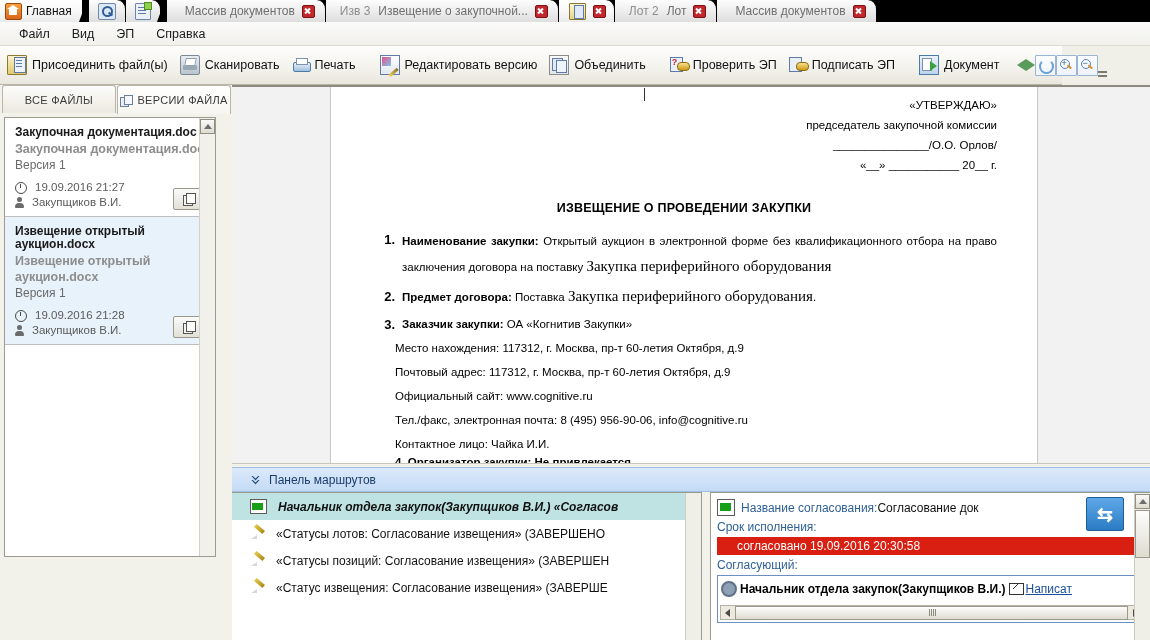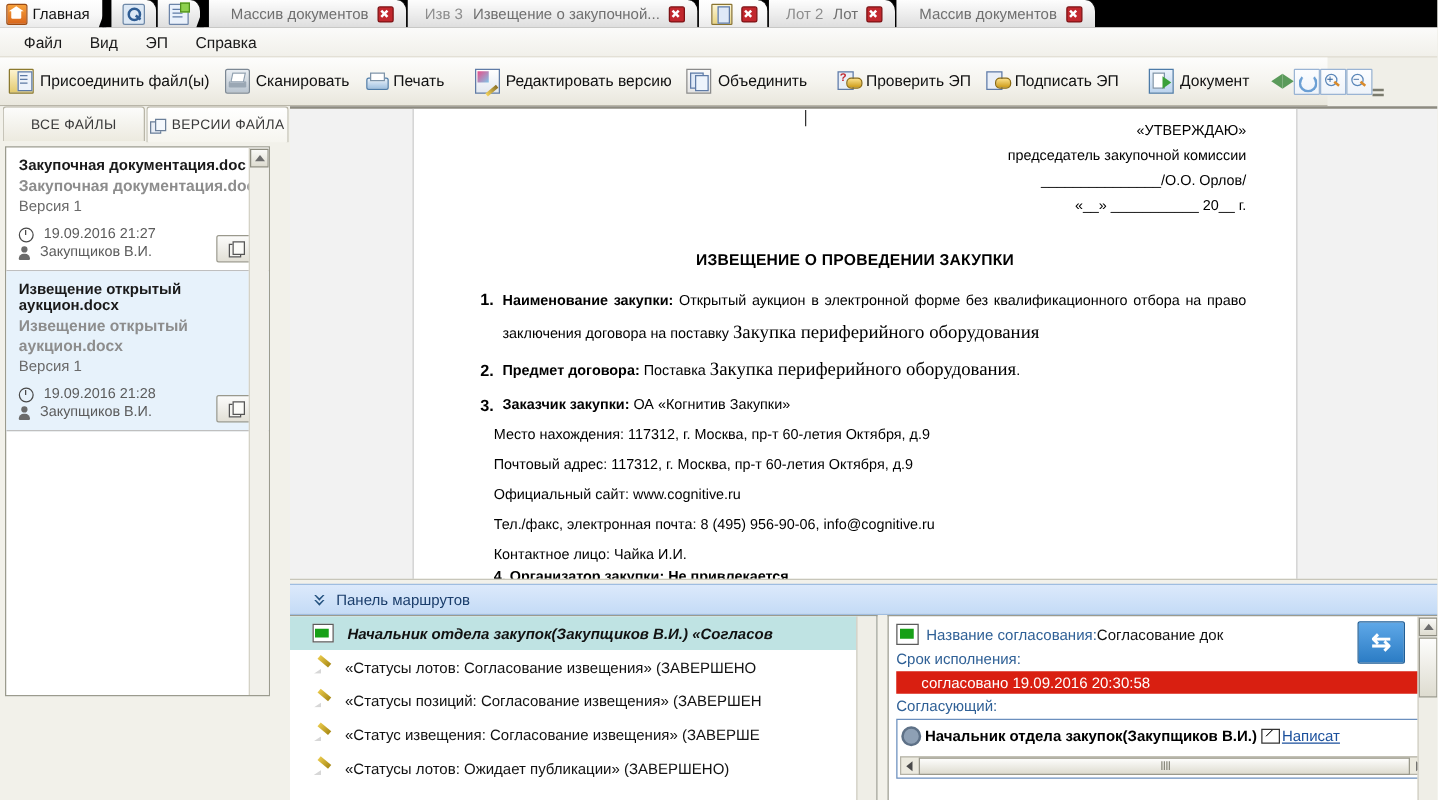--- a/index.html
+++ b/index.html
@@ -505,24 +505,20 @@
           <span class="rtext">«Статусы лотов: Согласование извещения» (ЗАВЕРШЕНО</span>
         </div>
         <div class="rrow">
           <span class="pen"></span>
           <span class="rtext">«Статусы позиций: Согласование извещения» (ЗАВЕРШЕН</span>
         </div>
         <div class="rrow">
           <span class="pen"></span>
           <span class="rtext">«Статус извещения: Согласование извещения» (ЗАВЕРШЕ</span>
         </div>
-        <div class="rrow">
-          <span class="pen"></span>
-          <span class="rtext">«Статусы лотов: Ожидает публикации» (ЗАВЕРШЕНО)</span>
-        </div>
         <div class="rlistscroll"></div>
       </div>
 
       <div class="rsplit"></div>
 
       <div class="rdetail">
         <div class="dline">
           <span class="xlsico"></span>
           <span>Название согласования:</span>
           <span class="val">Согласование док</span>

